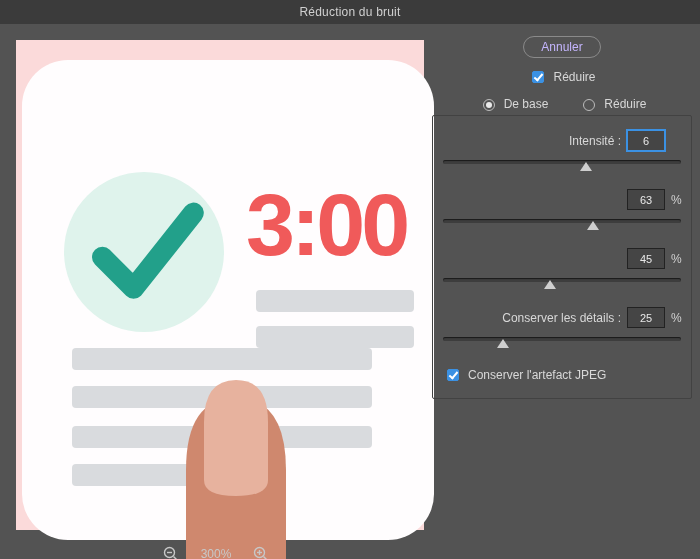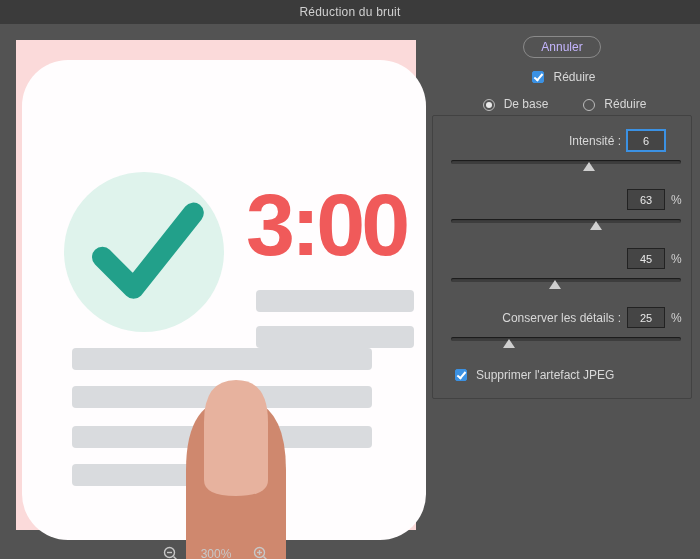--- a/index.html
+++ b/index.html
@@ -2,21 +2,21 @@
 <html><head>
 <meta charset="utf-8">
 <style>
   html,body{margin:0;padding:0;background:#2a2a2a;width:700px;height:559px;
             font-family:"Helvetica Neue",Arial,sans-serif;color:#d8d8d8;
             font-size:12px;overflow:hidden}
   .titlebar{height:24px;background:#3b3b3b;color:#d0d0d0;text-align:center;
             line-height:24px;font-size:12px;letter-spacing:.2px}
   .dialog{position:relative;height:535px;background:#535353}
   .preview-wrap{position:absolute;left:16px;top:16px;width:400px;height:490px}
-  .preview-box{position:relative;width:400px;height:490px;background:#fff;}
+  .preview-box{position:relative;width:400px;height:490px;background:#fff;padding-left:8px;}
   
   .pv-bg1{position:absolute;inset:0;background:#fbdada}
   .pv-card{position:absolute;left:6px;top:20px;right:-10px;bottom:-10px;
            background:#fffdfe;border-radius:46px}
   .pv-check-circ{position:absolute;left:48px;top:132px;width:160px;height:160px;
                  border-radius:50%;background:#dff3ec;display:flex;
                  align-items:center;justify-content:center}
   .pv-check-circ svg{width:130px;height:130px}
   .pv-time{position:absolute;left:230px;top:134px;color:#f05a5a;
            font-weight:700;font-size:88px;letter-spacing:-4px;font-family:Arial;}
@@ -49,21 +49,21 @@
          position:relative;background:#535353;cursor:pointer}
   .radio:checked::after{content:"";position:absolute;left:2px;top:2px;width:6px;height:6px;
                         border-radius:50%;background:#eaeaea}
   .mode-row{display:flex;justify-content:center;gap:30px;margin:10px 0 0}
   .params-row{display:flex;align-items:center;gap:6px;margin-bottom:8px}
   .dropdown{flex:1;height:20px;background:#464646;border:1px solid #313131;
             color:#dcdcdc;font-size:12px;padding:0 6px}
   .iconbtn{width:16px;height:16px;display:flex;align-items:center;justify-content:center;
            cursor:pointer}
 
-  .settings{border:1px solid #424242;padding:14px 10px 14px 18px;margin-top:4px;
+  .settings{border:1px solid #424242;padding:14px 10px 14px 10px;margin-top:4px;
             border-radius:2px;}
   .sl-block{margin-bottom:18px}
   .sl-lab{display:flex;justify-content:flex-end;align-items:center;gap:6px;margin-bottom:6px}
   .numbox{width:32px;height:17px;background:#454545;border:1px solid #222;color:#e8e8e8;
           font-size:11px;text-align:center}
   .numbox.hl{border:1px solid #3b91e3;box-shadow:0 0 0 1px #3b91e3}
   .pct{width:10px;text-align:right;color:#d0d0d0}
   .slider{position:relative;height:14px}
   .slider .track{position:absolute;left:0;right:0;top:3px;height:4px;border-radius:3px;
                  background:#3d3d3d;box-shadow:inset 0 1px 1px rgba(0,0,0,.6)}
@@ -189,18 +189,18 @@
           <span class="pct">%</span>
         </div>
         <div class="slider">
           <div class="track"></div>
           <div class="thumb" style="left: 25%;"></div>
         </div>
       </div>
 
       <div class="jpeg-row">
         <input type="checkbox" class="cb" checked="" style="">
-        <span>Supprimer l'artefact JPEG</span>
+        <span>Conserver l'artefact JPEG</span>
       </div>
 
     </div>
   </div>
 </div>
 
 </body></html>

